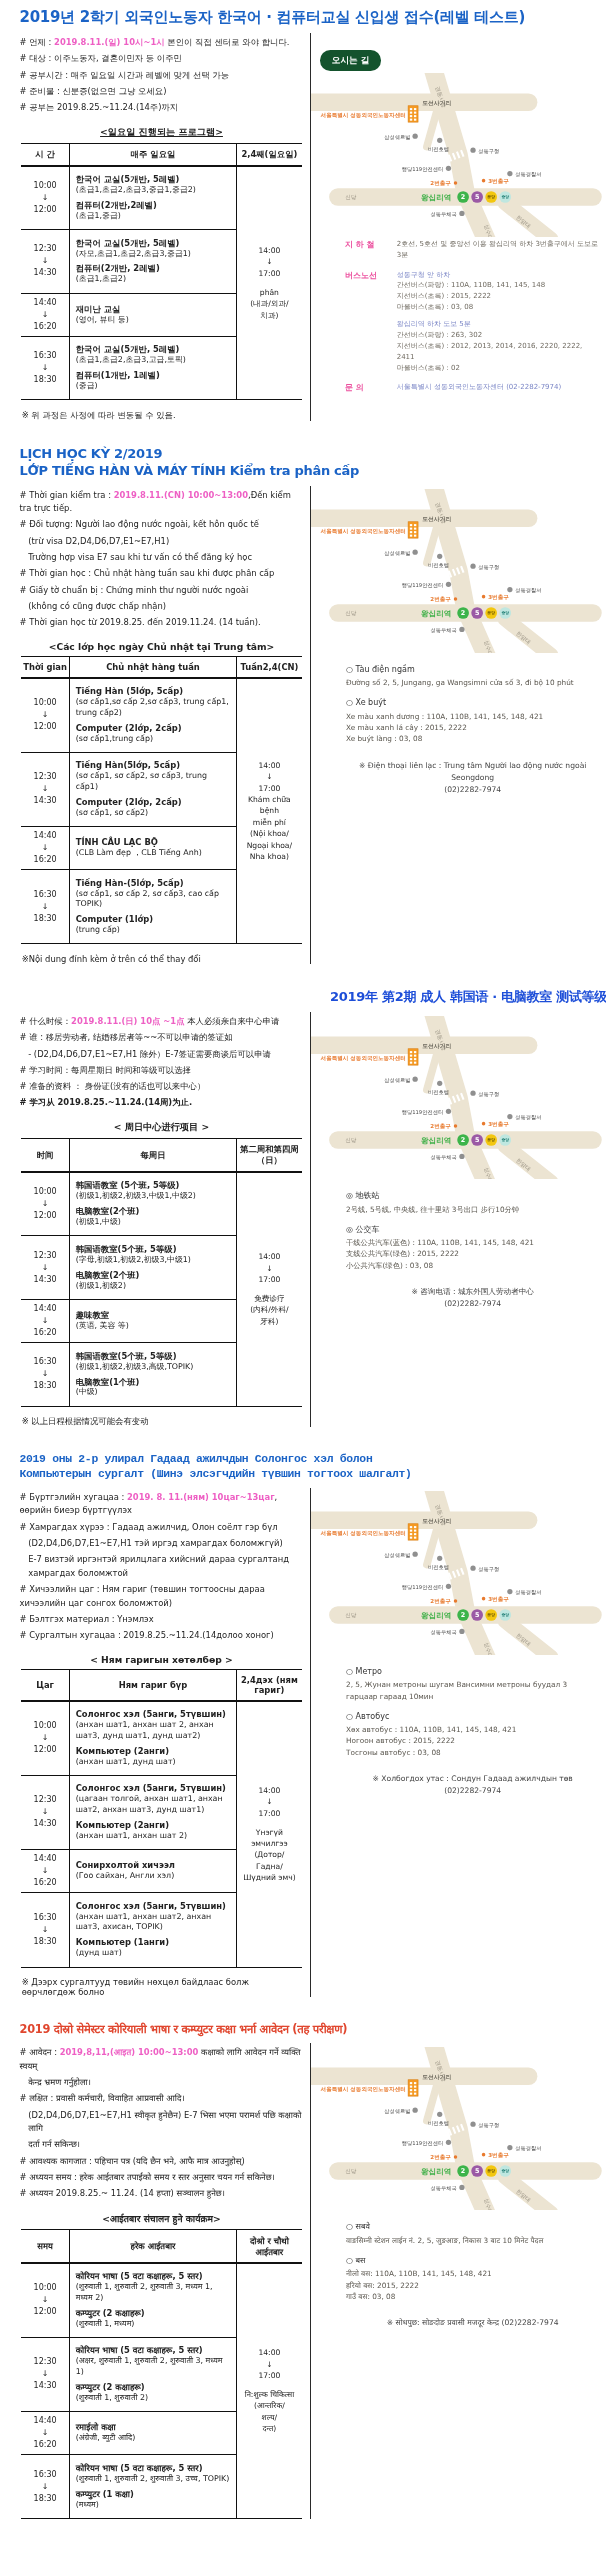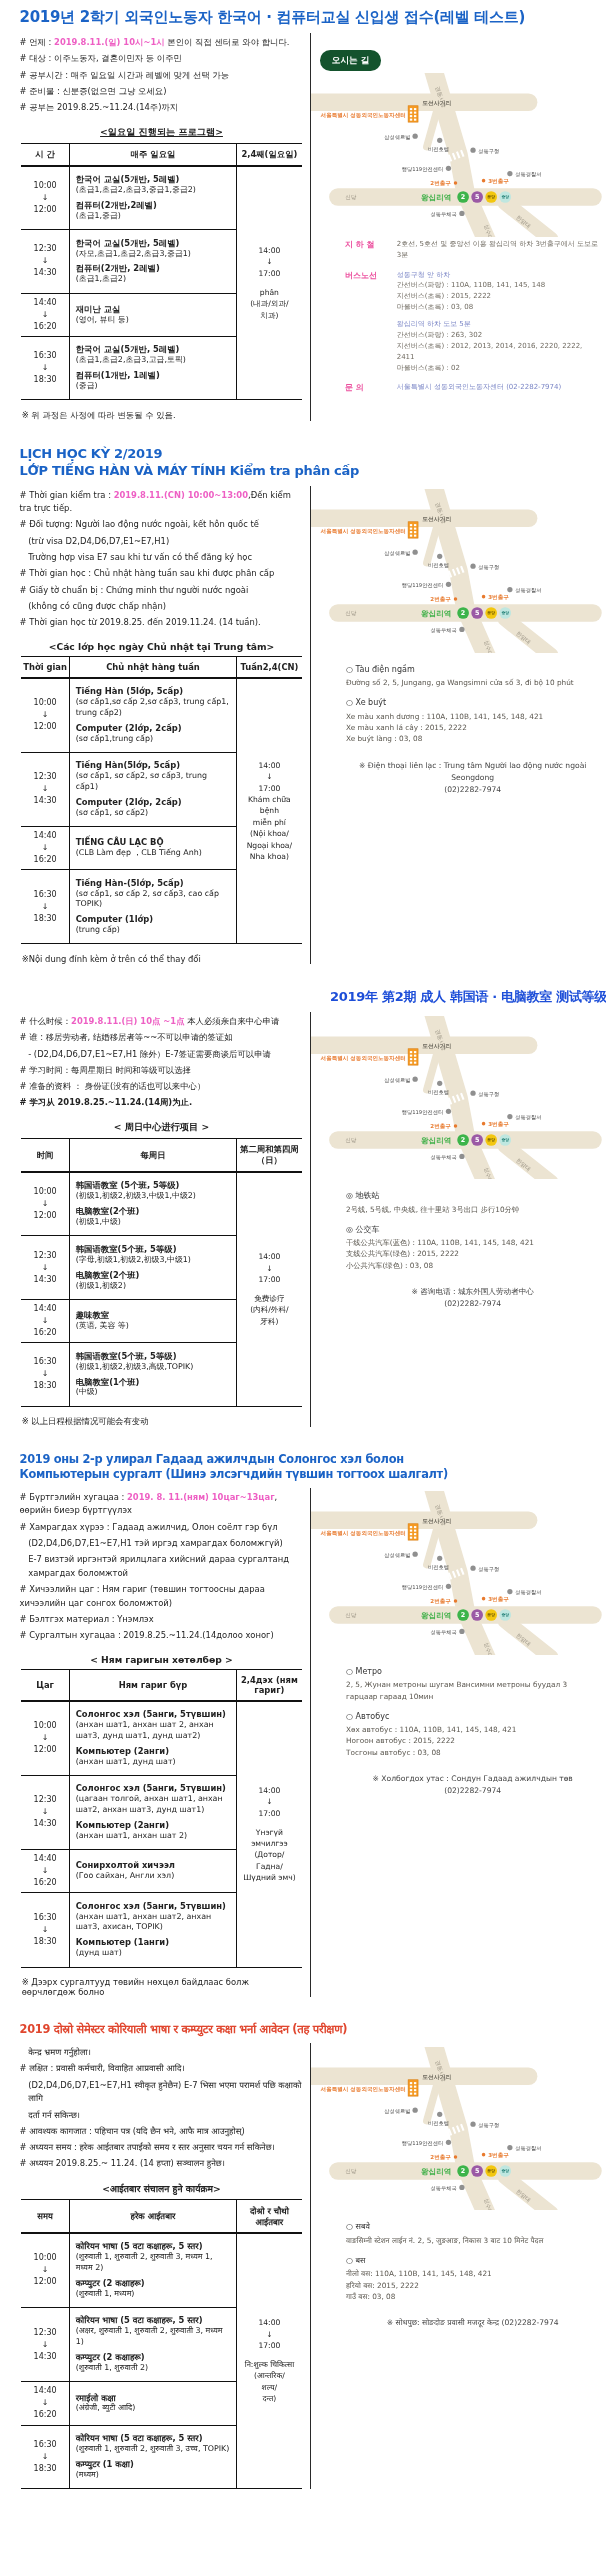--- a/index.html
+++ b/index.html
@@ -303,21 +303,21 @@
                 </td>
               </tr>
               <tr>
                 <td class="time sep">
                   <div>14:40</div>
                   <div>↓</div>
                   <div>16:20</div>
                 </td>
                 <td class="content sep">
                   <div class="g">
-                    <div class="b">TIẾNG CÂU LẠC BỘ</div>
+                    <div class="b">TÍNH CÂU LẠC BỘ</div>
                     <div class="n">(CLB Làm đẹp ，CLB Tiếng Anh)</div>
                   </div>
                 </td>
               </tr>
               <tr>
                 <td class="time sep">
                   <div>16:30</div>
                   <div>↓</div>
                   <div>18:30</div>
                 </td>
@@ -567,21 +567,21 @@
             <div class="iline2">小公共汽车(绿色) : 03, 08</div>
             <div class="contact">
               <div>※ 咨询电话 : 城东外国人劳动者中心</div>
               <div>(02)2282-7974</div>
             </div>
           </div>
         </aside>
       </div>
     </section>
     <section class="sec">
-      <div class="sec-title" style="color: rgb(27, 99, 198); font-size: 11.4px;">
+      <div class="sec-title" style="color: rgb(27, 99, 198); font-size: 11.4px; font-family: Liberation Mono, monospace;">
         <div>2019 оны 2-р улирал Гадаад ажилчдын Солонгос хэл болон</div>
         <div>Компьютерын сургалт (Шинэ элсэгчдийн түвшин тогтоох шалгалт)</div>
       </div>
       <div class="sec-body">
         <div class="left">
           <div>
             <div class="bullet"><span># Бүртгэлийн хугацаа : </span><span class="hl">2019. 8. 11.(ням) 10цаг~13цаг</span><span>, өөрийн биеэр бүртгүүлэх</span></div>
             <div class="bullet"><span># Хамрагдах хүрээ : Гадаад ажилчид, Олон соёлт гэр бүл</span></div>
             <div class="bullet indent"><span>(D2,D4,D6,D7,E1~E7,H1 тэй иргэд хамрагдах боломжгүй)</span></div>
             <div class="bullet indent"><span>E-7 визтэй иргэнтэй ярилцлага хийсний дараа сургалтанд хамрагдах боломжтой</span></div>
@@ -745,20 +745,21 @@
         </aside>
       </div>
     </section>
     <section class="sec">
       <div class="sec-title" style="color: rgb(224, 70, 46); font-size: 11.4px;">
         <div>2019 दोस्रो सेमेस्टर कोरियाली भाषा र कम्प्युटर कक्षा भर्ना आवेदन (तह परीक्षण)</div>
       </div>
       <div class="sec-body">
         <div class="left">
           <div>
+            <div class="bullet"><span># आवेदन : </span><span class="hl">2019,8,11,(आइत) 10:00~13:00</span><span> कक्षाको लागि आवेदन गर्ने व्यक्ति स्वयम्</span></div>
             <div class="bullet indent"><span>केन्द्र भ्रमण गर्नुहोला।</span></div>
             <div class="bullet"><span># लक्षित : प्रवासी कर्मचारी, विवाहित आप्रवासी आदि।</span></div>
             <div class="bullet indent"><span>(D2,D4,D6,D7,E1~E7,H1 स्वीकृत हुनेछैन) E-7 भिसा भएमा परामर्श पछि कक्षाको लागि</span></div>
             <div class="bullet indent"><span>दर्ता गर्न सकिन्छ।</span></div>
             <div class="bullet"><span># आवश्यक कागजात : पहिचान पत्र (यदि छैन भने, आफै मात्र आउनुहोस्)</span></div>
             <div class="bullet"><span># अध्ययन समय : हरेक आईतबार तपाईंको समय र स्तर अनुसार चयन गर्न सकिनेछ।</span></div>
             <div class="bullet"><span># अध्ययन 2019.8.25.~ 11.24. (14 हप्ता) सञ्चालन हुनेछ।</span></div>
           </div>
           <div class="tbl-caption">&lt;आईतबार संचालन हुने कार्यक्रम&gt;</div>
           <table class="program">

